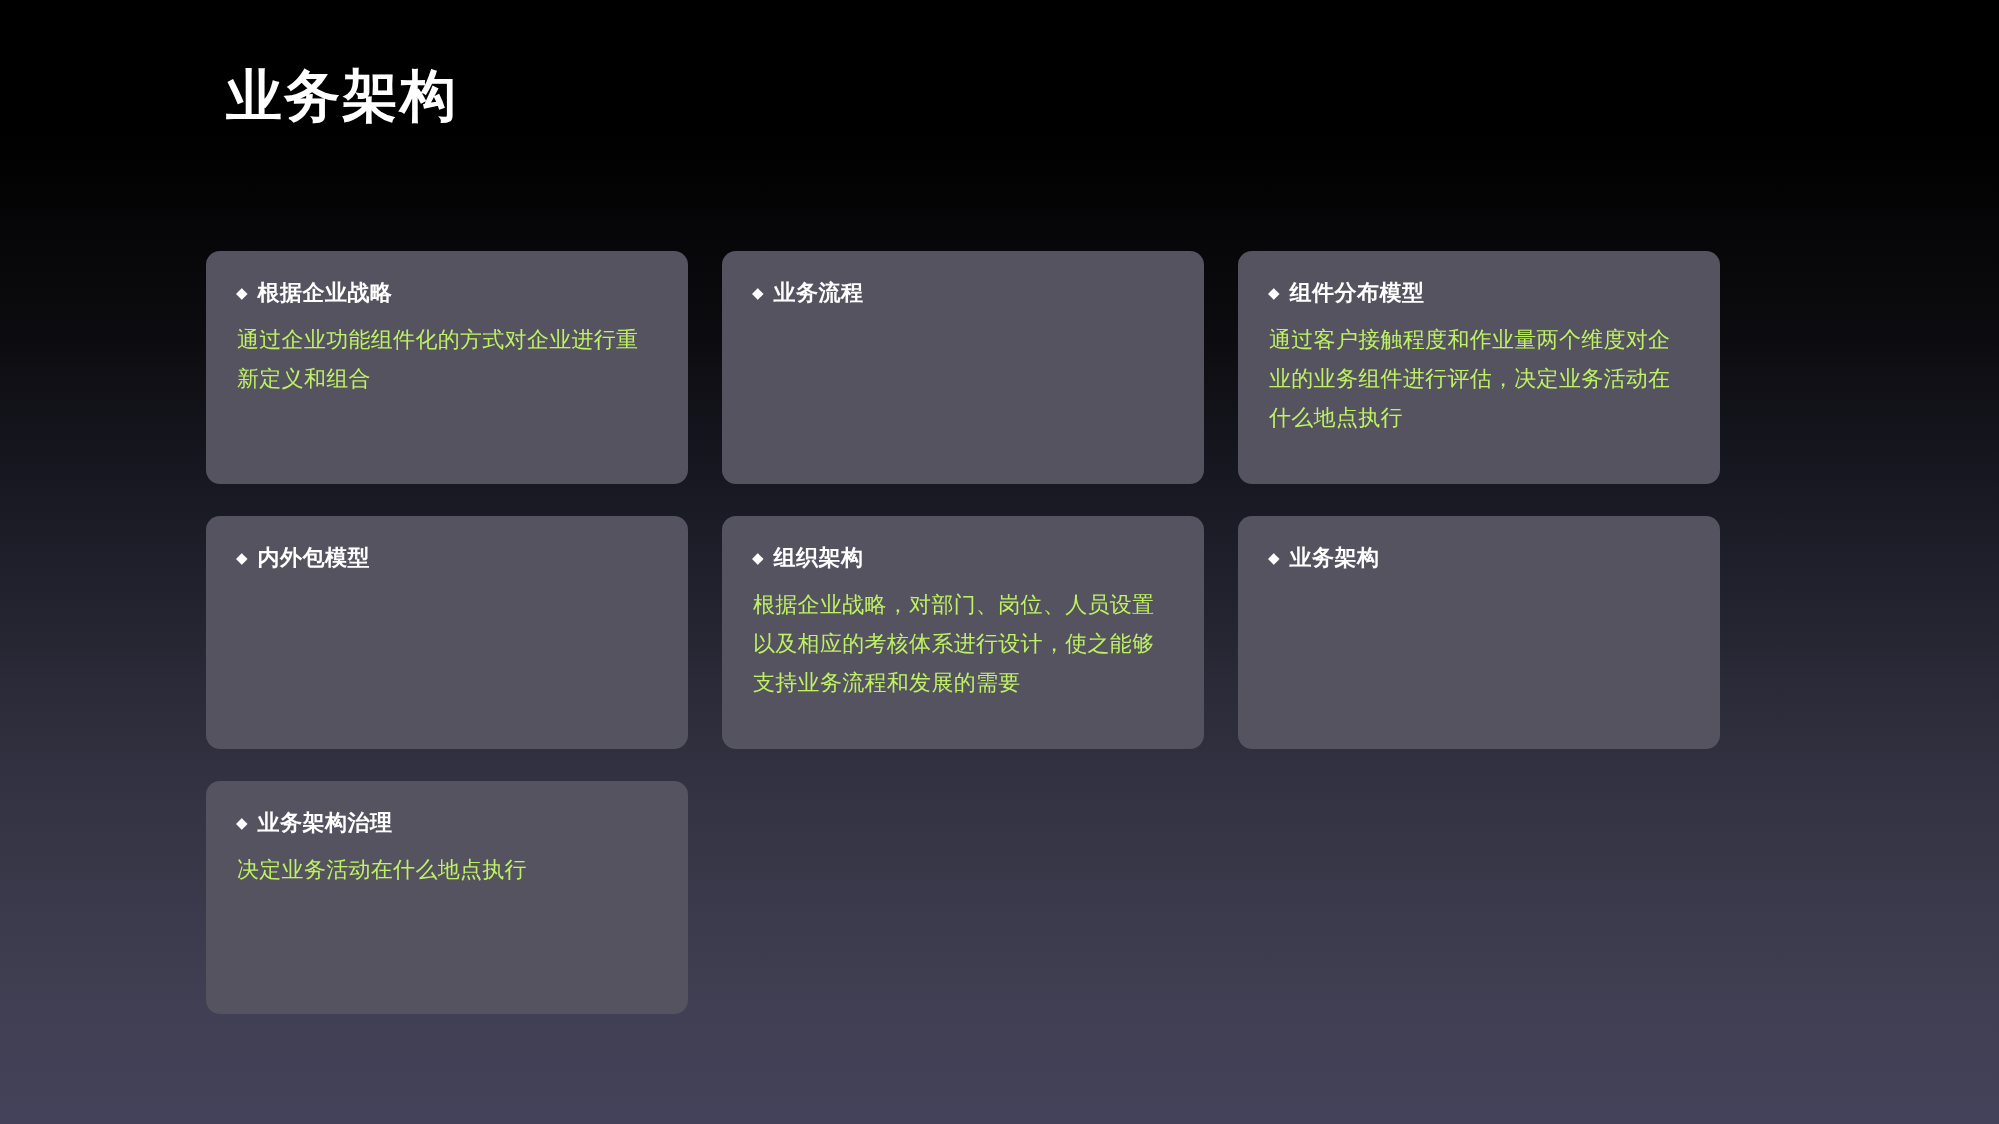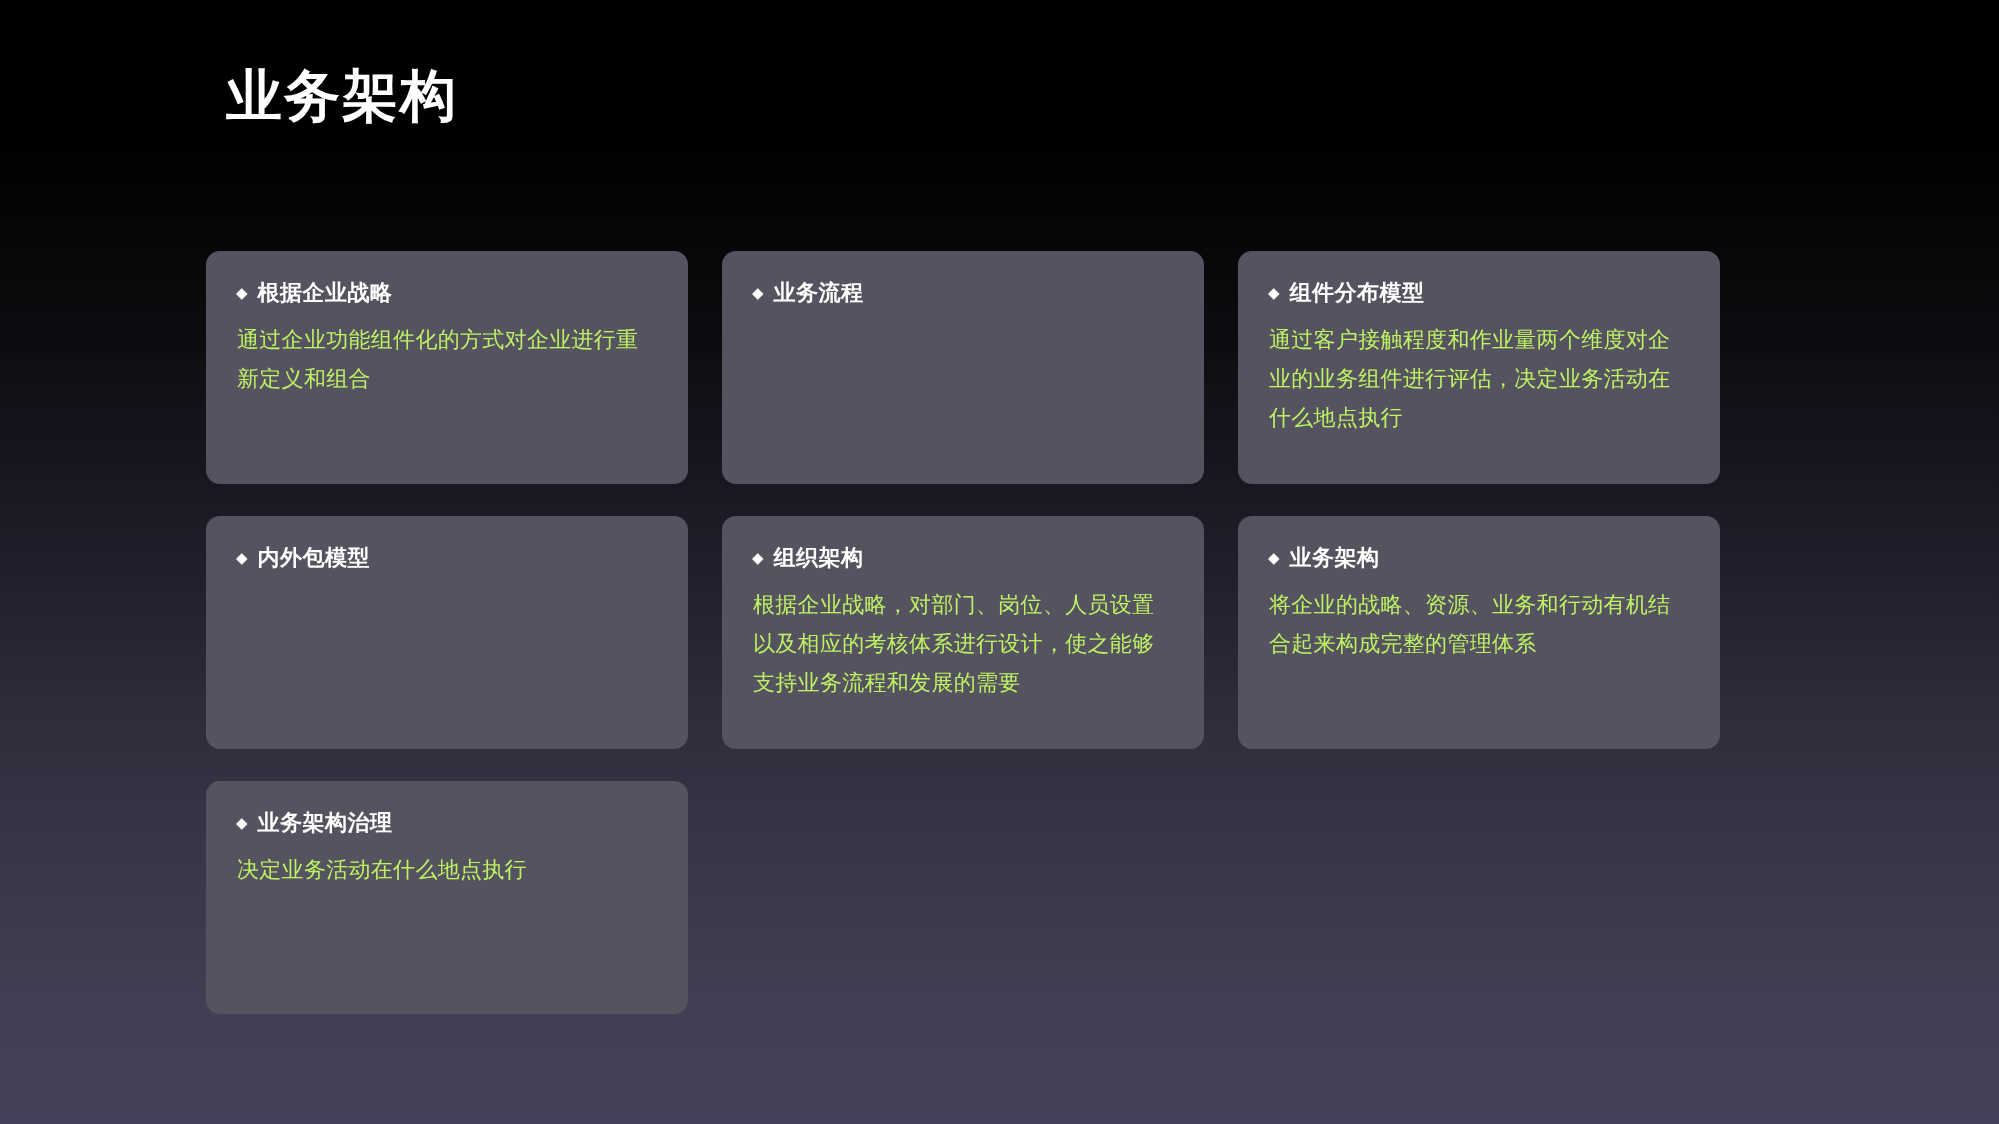--- a/index.html
+++ b/index.html
@@ -147,21 +147,20 @@
         <span class="card-title">组织架构</span>
       </div>
       <div class="card-body">根据企业战略，对部门、岗位、人员设置以及相应的考核体系进行设计，使之能够支持业务流程和发展的需要</div>
     </div>
 
     <div class="card">
       <div class="card-header">
         <span class="diamond-icon">◆</span>
         <span class="card-title">业务架构</span>
       </div>
-      <div class="card-body">将企业的战略、资源、业务和行动有机结合起来构成完整的管理体系</div>
     </div>
 
     <div class="card">
       <div class="card-header">
         <span class="diamond-icon">◆</span>
         <span class="card-title">业务架构治理</span>
       </div>
       <div class="card-body">决定业务活动在什么地点执行</div>
     </div>
 

